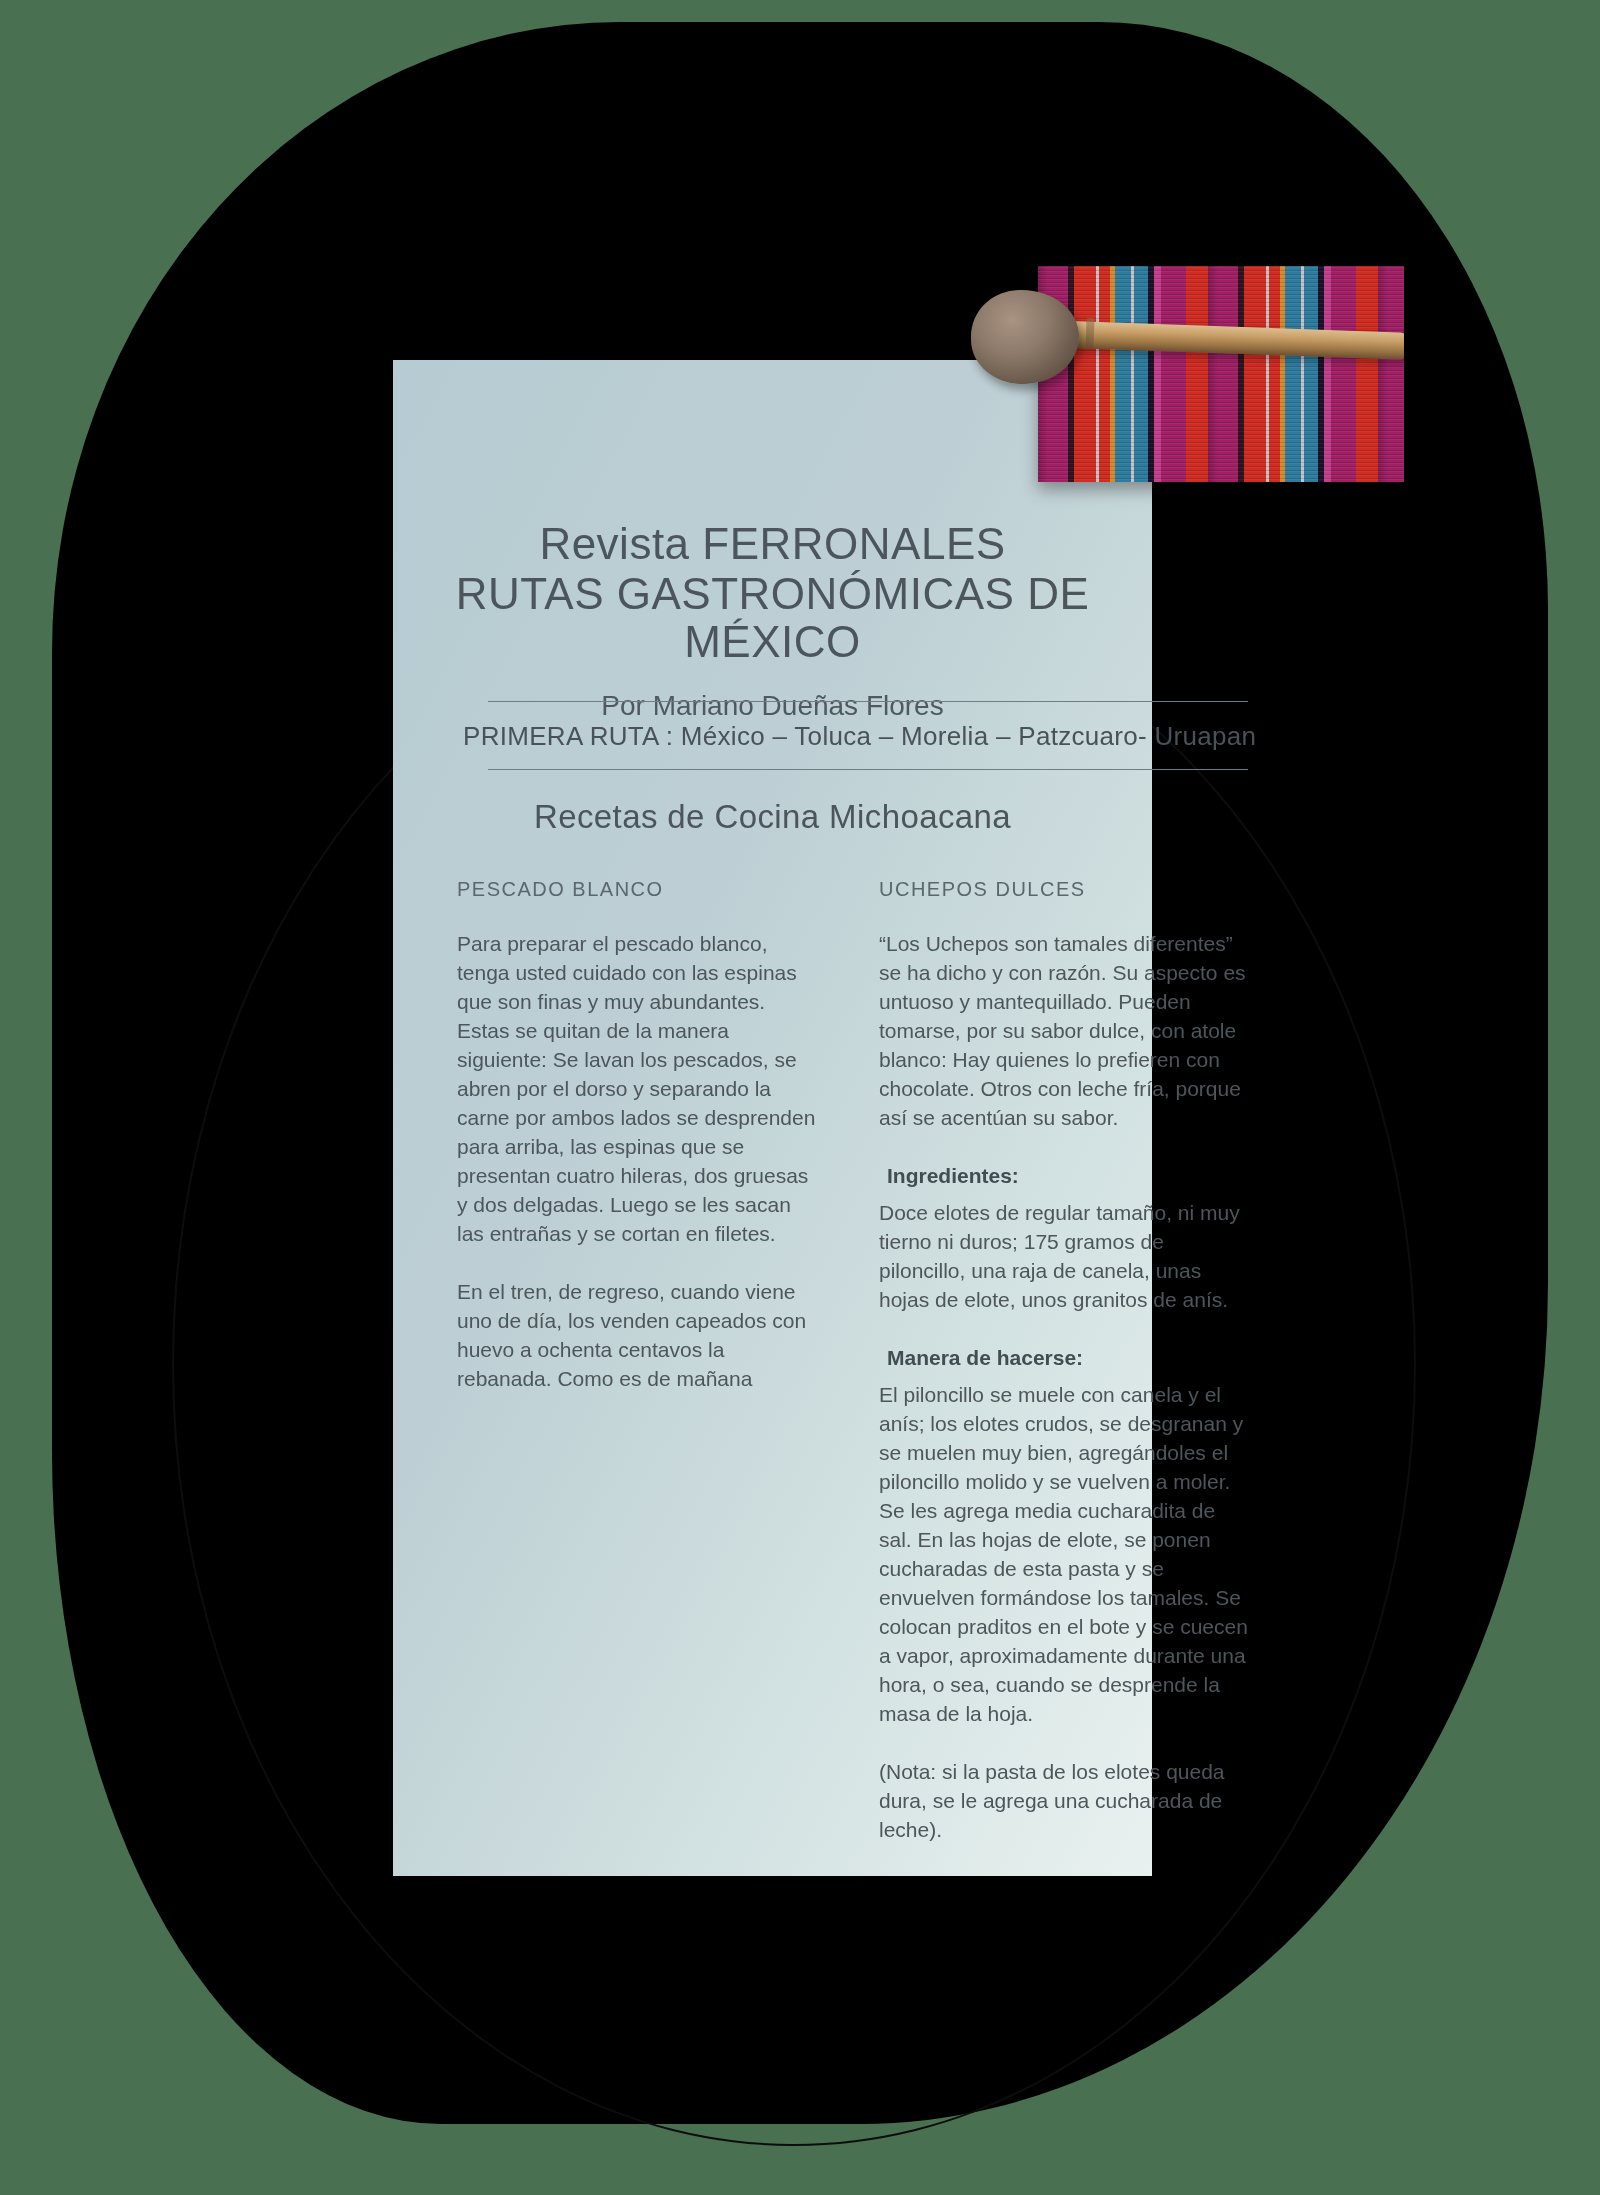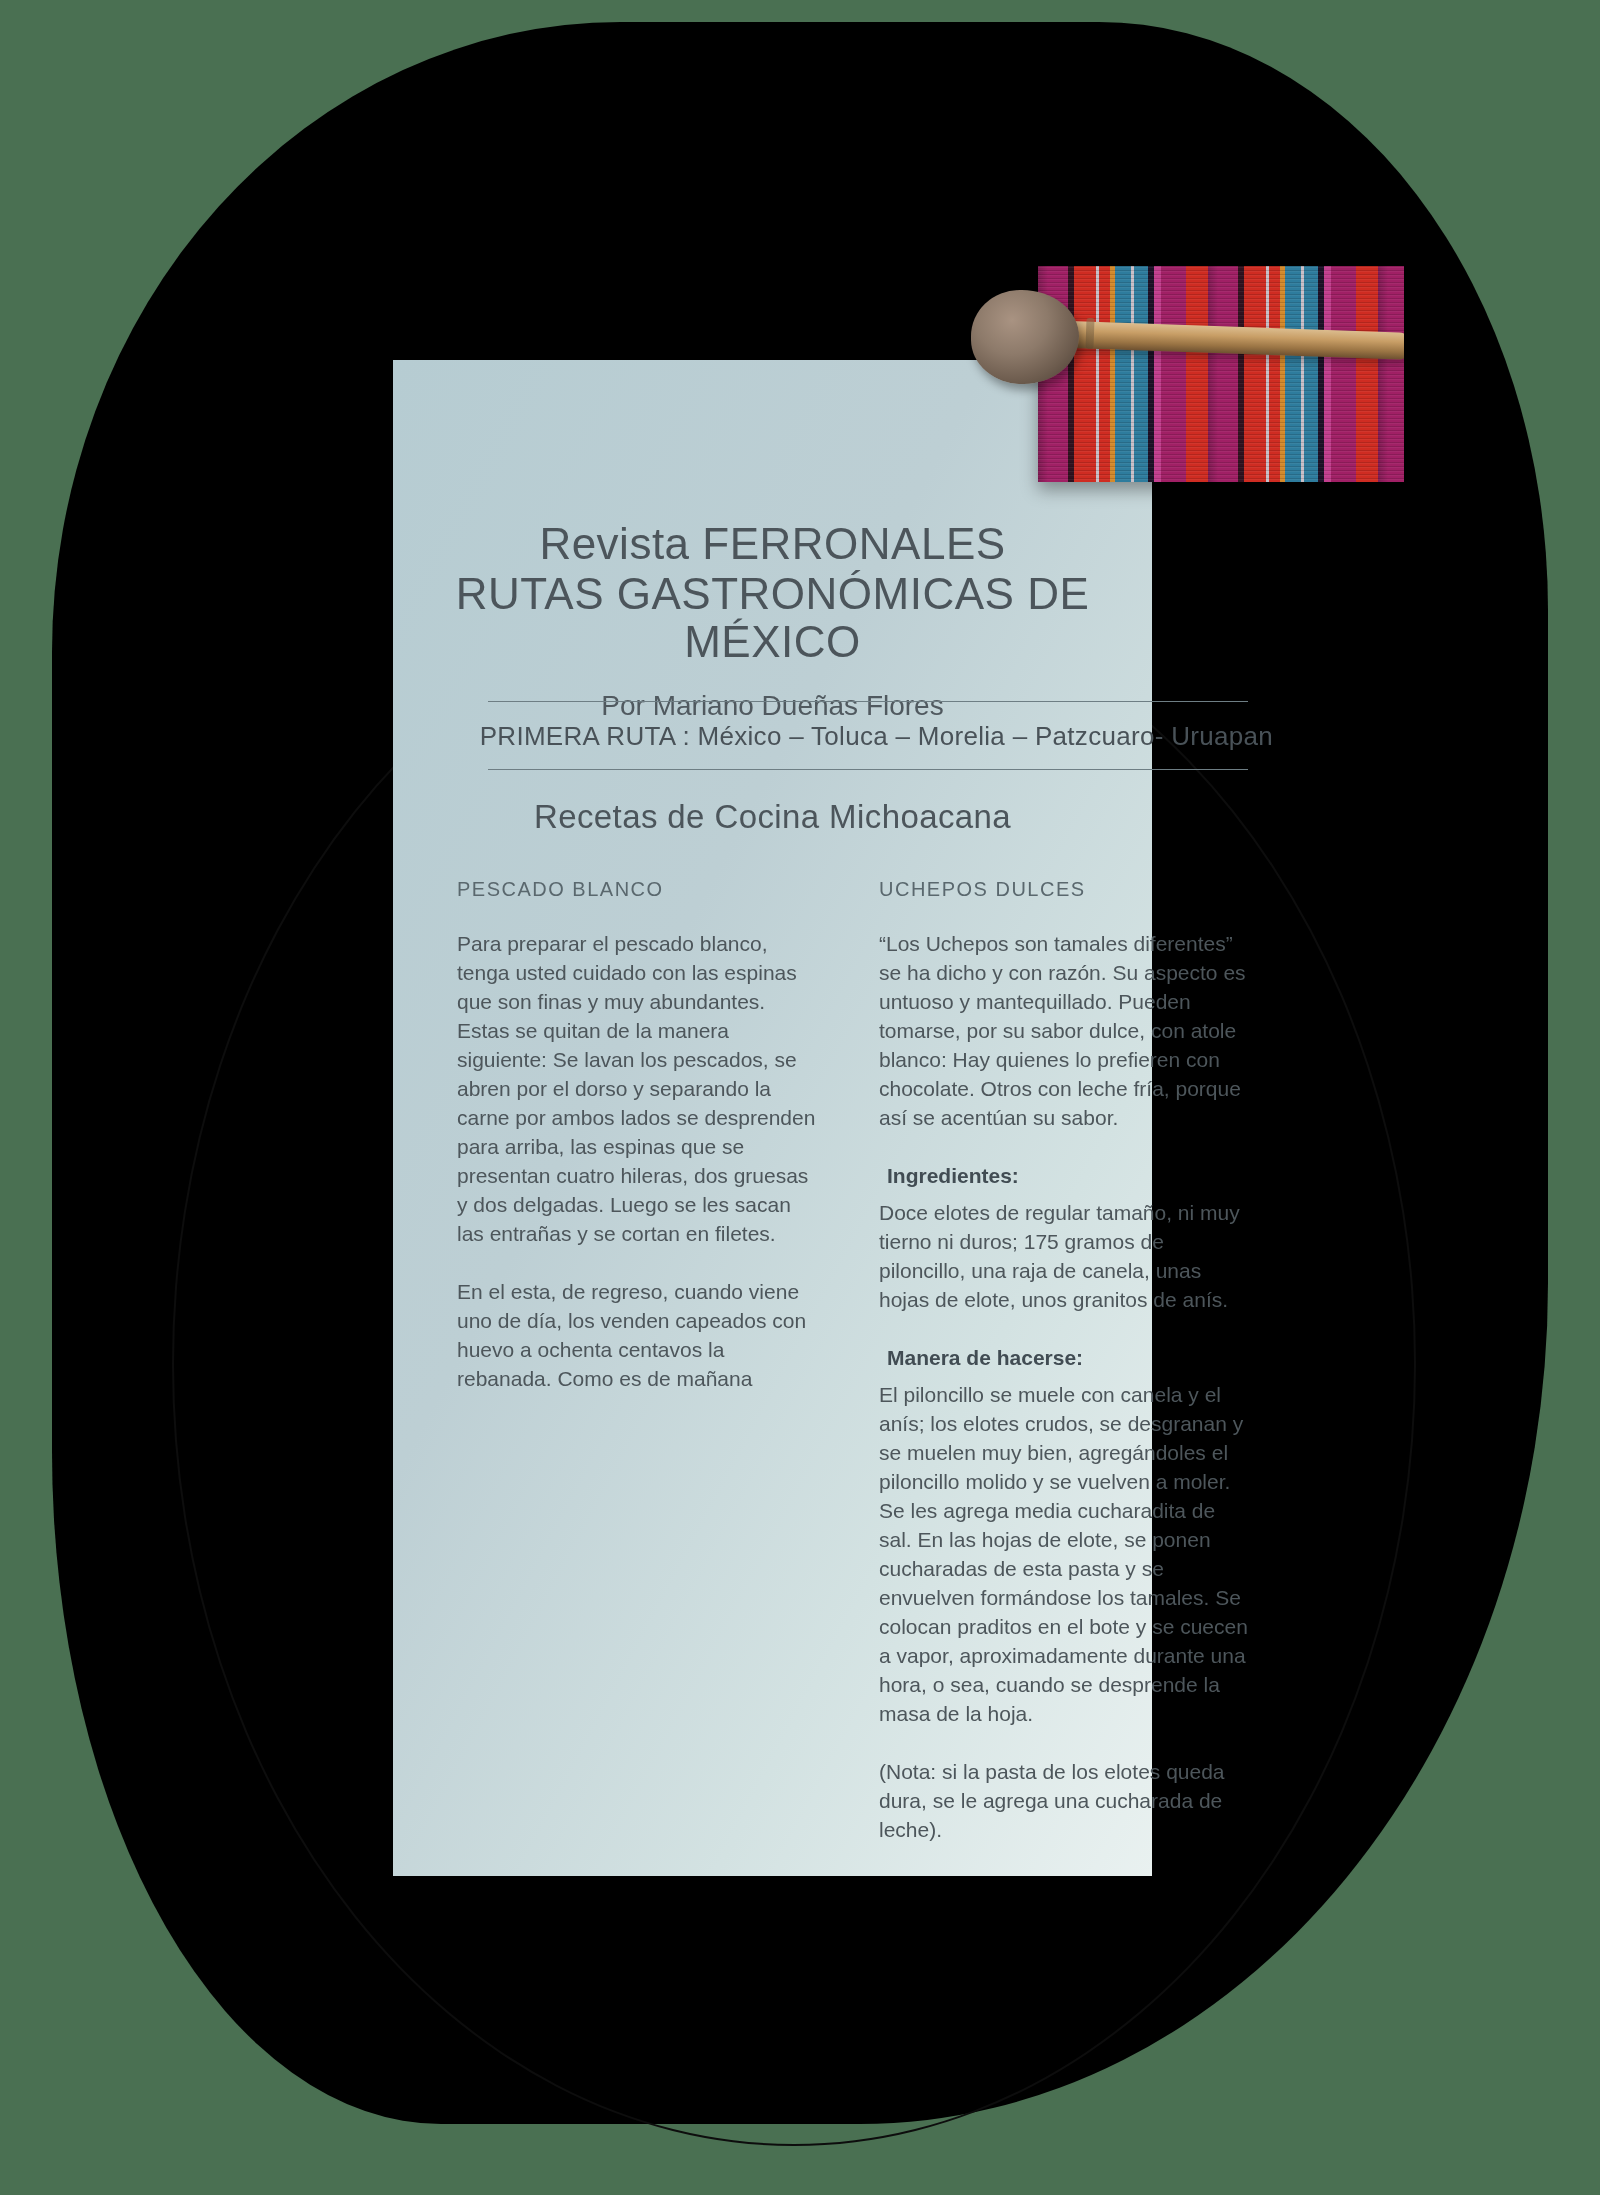--- a/index.html
+++ b/index.html
@@ -36,21 +36,21 @@
   .title-line{font-size:44px;line-height:48px;font-weight:400;letter-spacing:0.5px;margin-top:2px;}
   .byline{font-size:28px;line-height:32px;margin-top:24px;color:#50595f;}
   .rule{
     position:absolute;left:95px;width:760px;height:0;
     border-top:1px solid #6e7e84;
   }
   .rule-1{top:341px;}
   .rule-2{top:409px;}
   .route-line{
     position:absolute;left:70px;top:356px;width:810px;
-    text-align:right;font-size:26px;line-height:40px;color:#495258;letter-spacing:0.3px;
+    text-align:left;font-size:26px;line-height:40px;color:#495258;letter-spacing:0.3px;
   }
   .section-line{
     position:absolute;left:0;top:438px;width:100%;
     text-align:center;font-size:33px;color:#4c555b;letter-spacing:0.4px;
   }
   .col{position:absolute;top:518px;color:#4d565b;}
   .col-left{left:64px;width:366px;}
   .col-right{left:486px;width:372px;}
   .col-heading{font-size:20px;letter-spacing:1.5px;color:#5a686e;margin:0 0 28px 0;font-weight:400;}
   .body-text{font-size:21px;line-height:29px;margin:0 0 29px 0;font-weight:400;}
@@ -124,21 +124,21 @@
 
     <div class="rule rule-1"></div>
     <div class="route-line">PRIMERA RUTA : México – Toluca – Morelia – Patzcuaro- Uruapan</div>
     <div class="rule rule-2"></div>
 
     <div class="section-line">Recetas de Cocina Michoacana</div>
 
     <div class="col col-left">
       <h2 class="col-heading">PESCADO BLANCO</h2>
       <p class="body-text">Para preparar el pescado blanco, tenga usted cuidado con las espinas que son finas y muy abundantes. Estas se quitan de la manera siguiente: Se lavan los pescados, se abren por el dorso y separando la carne por ambos lados se desprenden para arriba, las espinas que se presentan cuatro hileras, dos gruesas y dos delgadas. Luego se les sacan las entrañas y se cortan en filetes.</p>
-      <p class="body-text">En el esta, de regreso, cuando viene uno de día, los venden capeados con huevo a ochenta centavos la rebanada. Como es de mañana</p>
+      <p class="body-text">En el tren, de regreso, cuando viene uno de día, los venden capeados con huevo a ochenta centavos la rebanada. Como es de mañana</p>
     </div>
 
     <div class="col col-right">
       <h2 class="col-heading">UCHEPOS DULCES</h2>
       <p class="body-text">“Los Uchepos son tamales diferentes” se ha dicho y con razón. Su aspecto es untuoso y mantequillado. Pueden tomarse, por su sabor dulce, con atole blanco: Hay quienes lo prefieren con chocolate. Otros con leche fría, porque así se acentúan su sabor.</p>
       <p class="bold-label">Ingredientes:</p>
       <p class="body-text tight">Doce elotes de regular tamaño, ni muy tierno ni duros; 175 gramos de piloncillo, una raja de canela, unas hojas de elote, unos granitos de anís.</p>
       <p class="bold-label">Manera de hacerse:</p>
       <p class="body-text tight">El piloncillo se muele con canela y el anís; los elotes crudos, se desgranan y se muelen muy bien, agregándoles el piloncillo molido y se vuelven a moler. Se les agrega media cucharadita de sal. En las hojas de elote, se ponen cucharadas de esta pasta y se envuelven formándose los tamales. Se colocan praditos en el bote y se cuecen a vapor, aproximadamente durante una hora, o sea, cuando se desprende la masa de la hoja.</p>
       <p class="body-text">(Nota: si la pasta de los elotes queda dura, se le agrega una cucharada de leche).</p>

